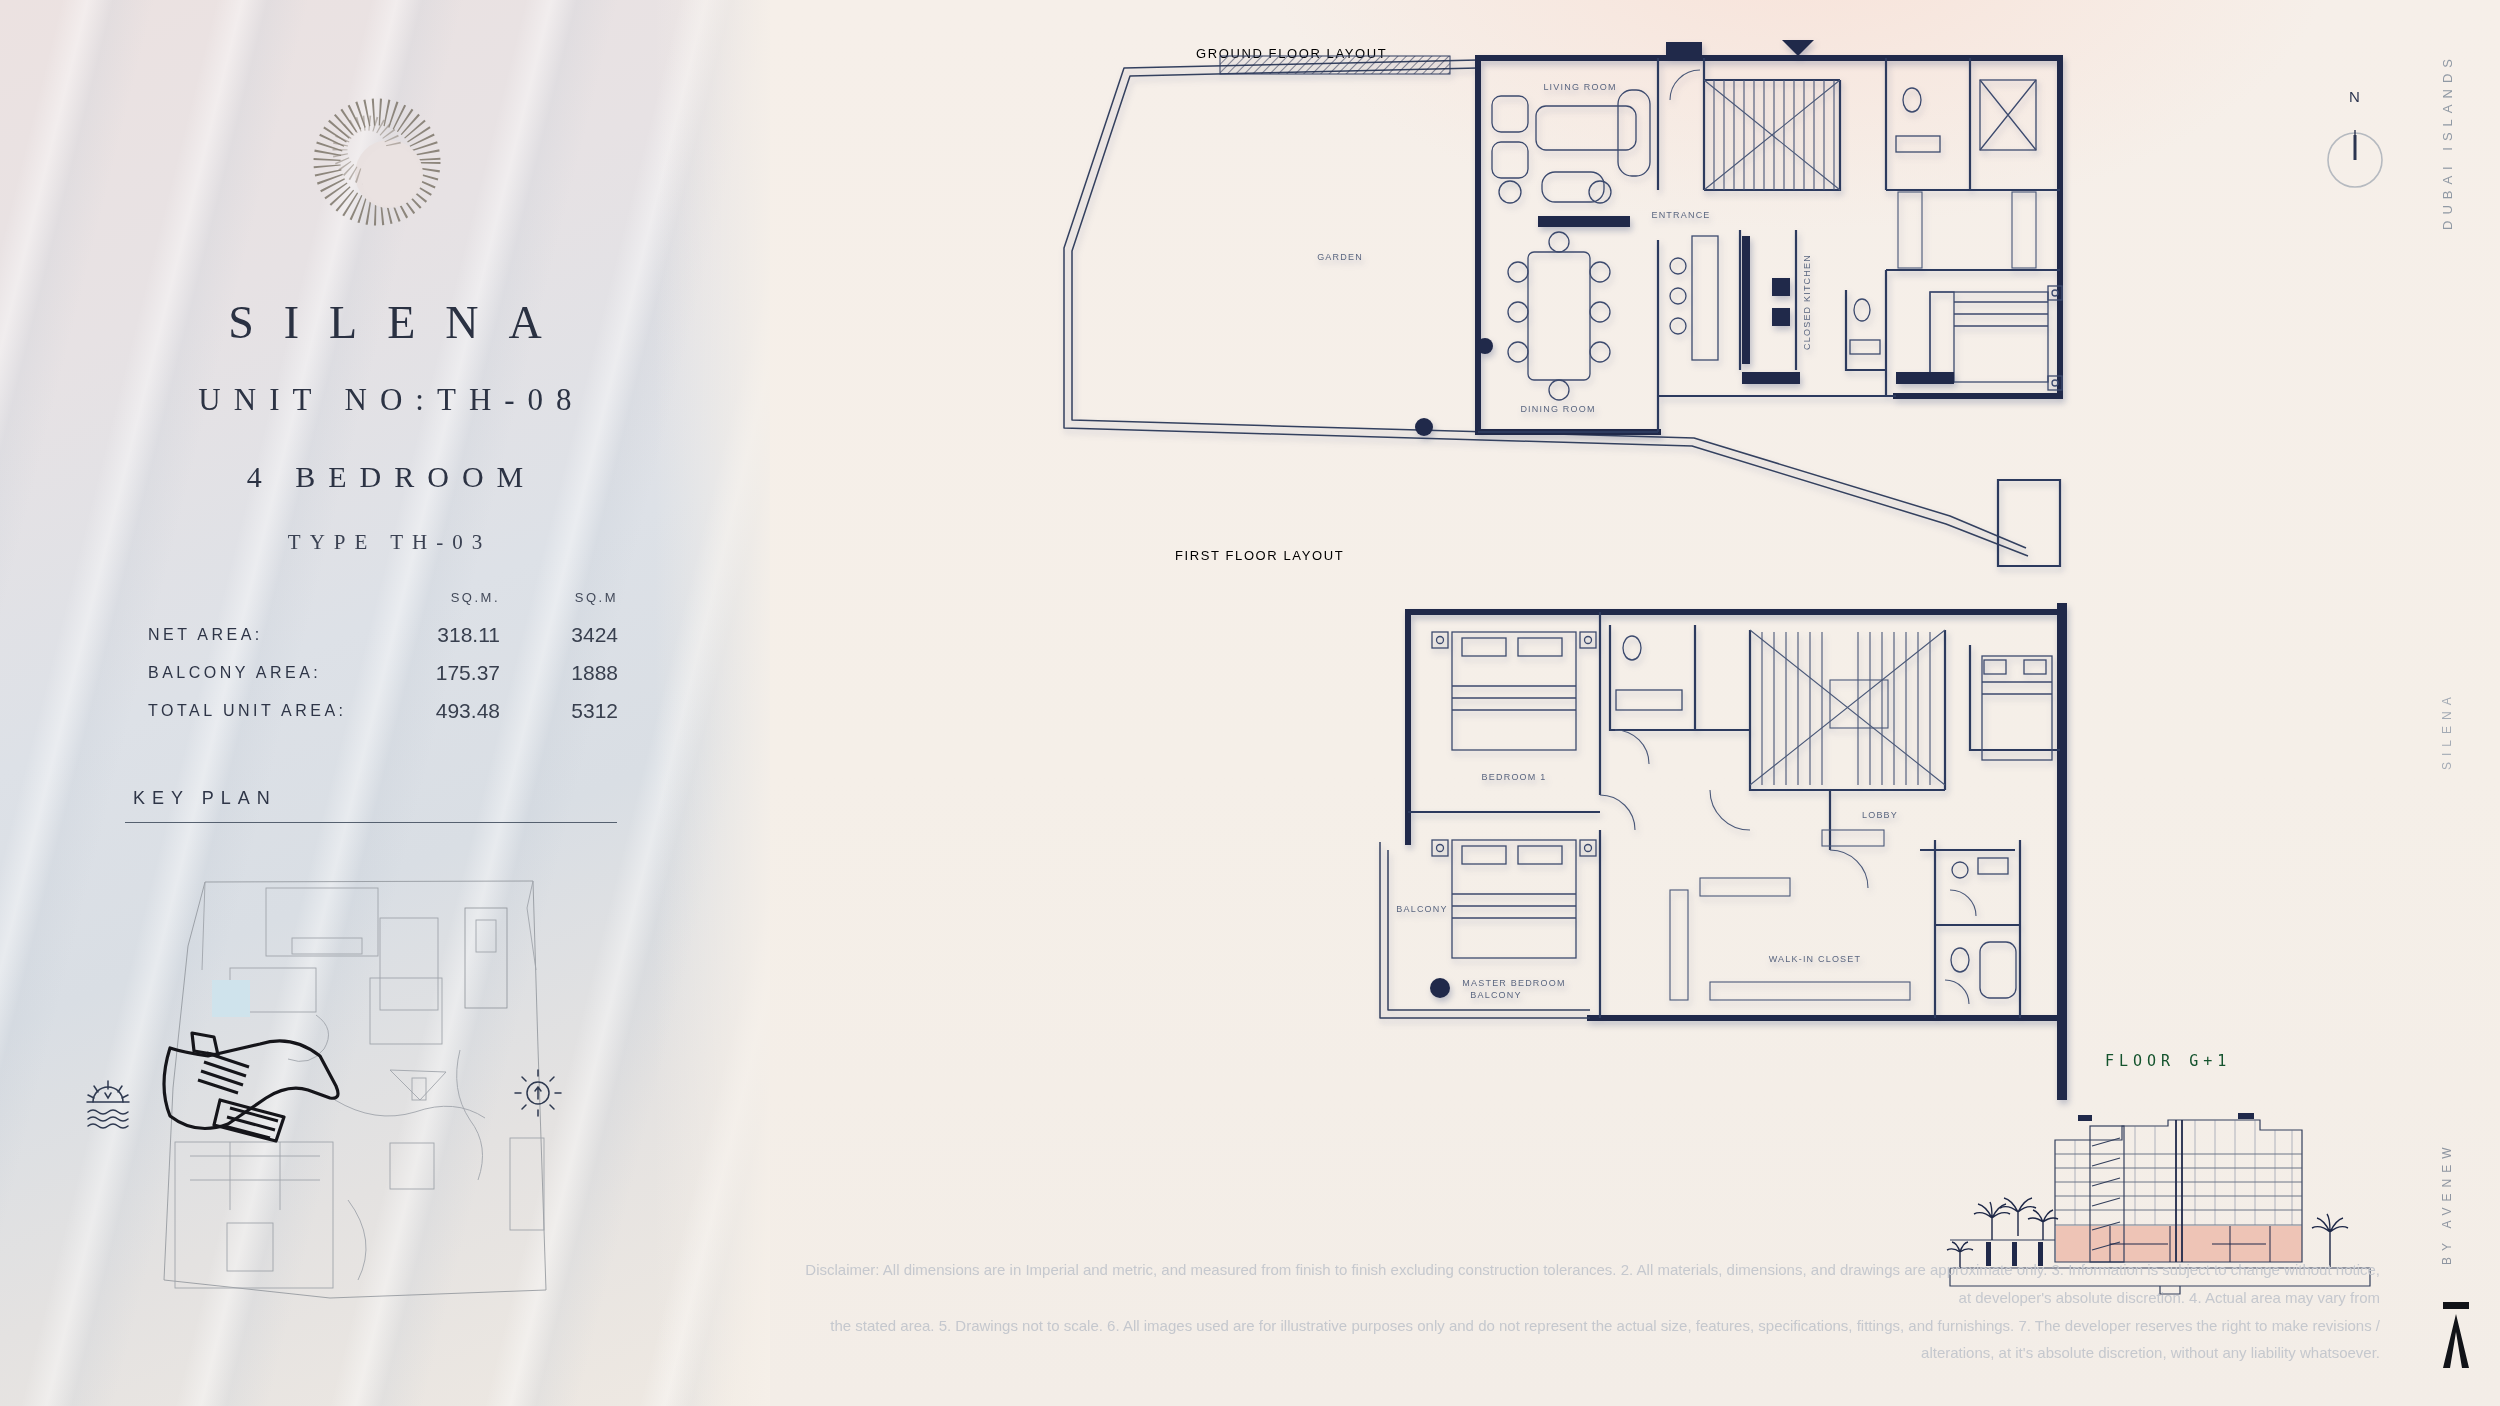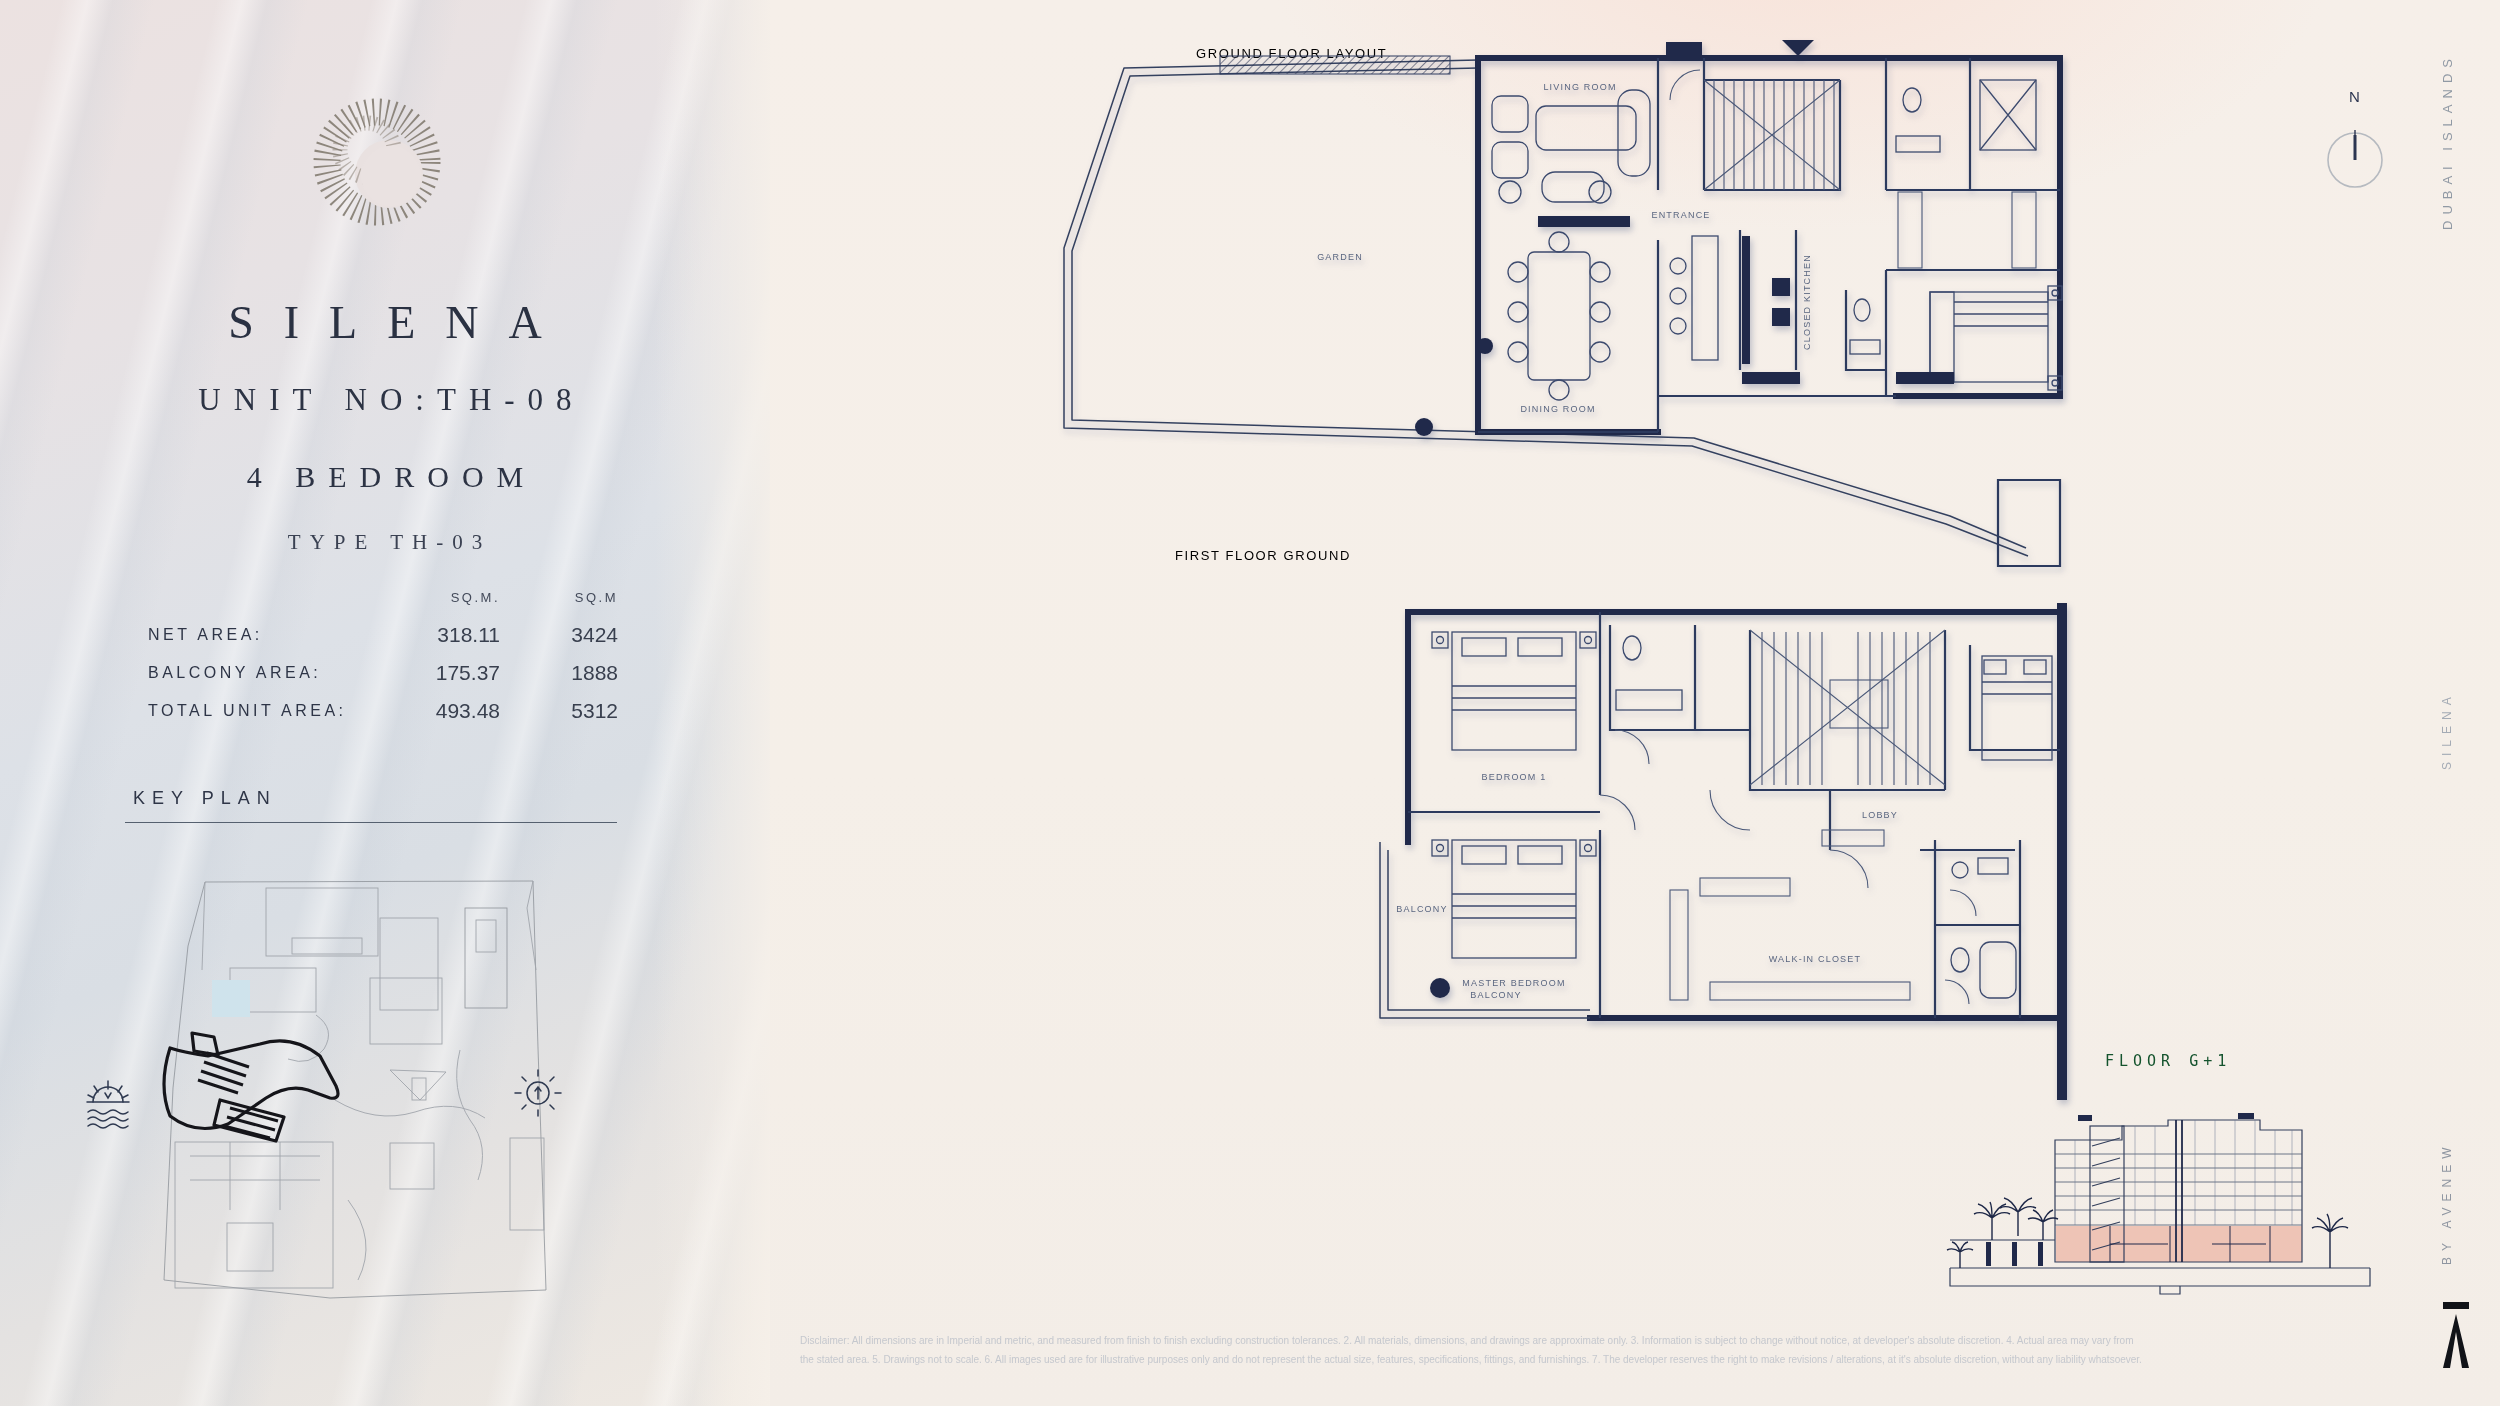--- a/index.html
+++ b/index.html
@@ -51,22 +51,22 @@
   .vtext{position:absolute;writing-mode:vertical-rl;transform:rotate(180deg);
     color:#9099a4;letter-spacing:6px;font-size:13px;white-space:nowrap;}
   .rail-top{left:2440px;top:45px;height:185px;}
   .rail-mid{left:2440px;top:675px;height:95px;color:#a4abb5;font-size:12px;}
   .rail-bot{left:2440px;top:1120px;height:145px;font-size:12px;color:#8f96a1;}
   .compass{position:absolute;left:2310px;top:88px;width:90px;height:120px;}
   .compass .n{position:absolute;left:0;top:0;width:90px;text-align:center;
     font-size:15px;color:#2c3550;letter-spacing:1px;}
   .avenew-logo{position:absolute;left:2440px;top:1302px;width:32px;height:66px;}
   
-  .disclaimer{position:absolute;left:800px;top:1332px;width:1580px;text-align:left;
-    font-size:10px;line-height:1.85;color:#c5c8ce;}
+  .disclaimer{position:absolute;left:800px;top:1256px;width:1580px;text-align:right;
+    font-size:15px;line-height:1.85;color:#c5c8ce;}
   
   .wall{stroke:#20294a;stroke-width:6;fill:none;stroke-linecap:square;}
   .wall8{stroke:#20294a;stroke-width:10;fill:none;stroke-linecap:square;}
   .p2{stroke:#2c3a5e;stroke-width:2.2;fill:none;}
   .p1{stroke:#4a5878;stroke-width:1.1;fill:none;}
   .fn{stroke:#3c4a6e;stroke-width:1.3;fill:none;}
   .bnd{stroke:#33405f;stroke-width:1.5;fill:none;stroke-linejoin:round;}
   .dk{fill:#20294a;stroke:none;}
   .rt{font-family:"Liberation Sans",sans-serif;font-size:9px;fill:#5a6680;letter-spacing:1.2px;text-anchor:middle;}
   .kp{stroke:#a0a5ab;stroke-width:.9;fill:none;}
@@ -262,21 +262,21 @@
   <circle class="dk" cx="384" cy="387" r="9"></circle>
   <circle class="dk" cx="445" cy="306" r="8"></circle>
 
   <text class="rt" x="540" y="50">LIVING ROOM</text>
   <text class="rt" x="518" y="372">DINING ROOM</text>
   <text class="rt" x="300" y="220">GARDEN</text>
   <text class="rt" x="770" y="262" transform="rotate(-90 770 262)">CLOSED KITCHEN</text>
   <text class="rt" x="641" y="178">ENTRANCE</text>
 </svg>
 
-<div class="plan-label ff-label">FIRST FLOOR GROUND</div>
+<div class="plan-label ff-label">FIRST FLOOR LAYOUT</div>
 <svg class="plan-svg ff-svg" width="720" height="520" viewBox="0 0 720 520">
   <defs>
     <pattern id="hatchH2" width="6" height="5" patternUnits="userSpaceOnUse">
       <line x1="0" y1="1" x2="6" y2="1" stroke="#20294a" stroke-width="1.1"></line>
     </pattern>
   </defs>
 
   <path class="wall" d="M48,22 H700 M48,22 V252 M230,428 H700"></path>
   <path class="wall8" d="M702,18 V505"></path>
 

